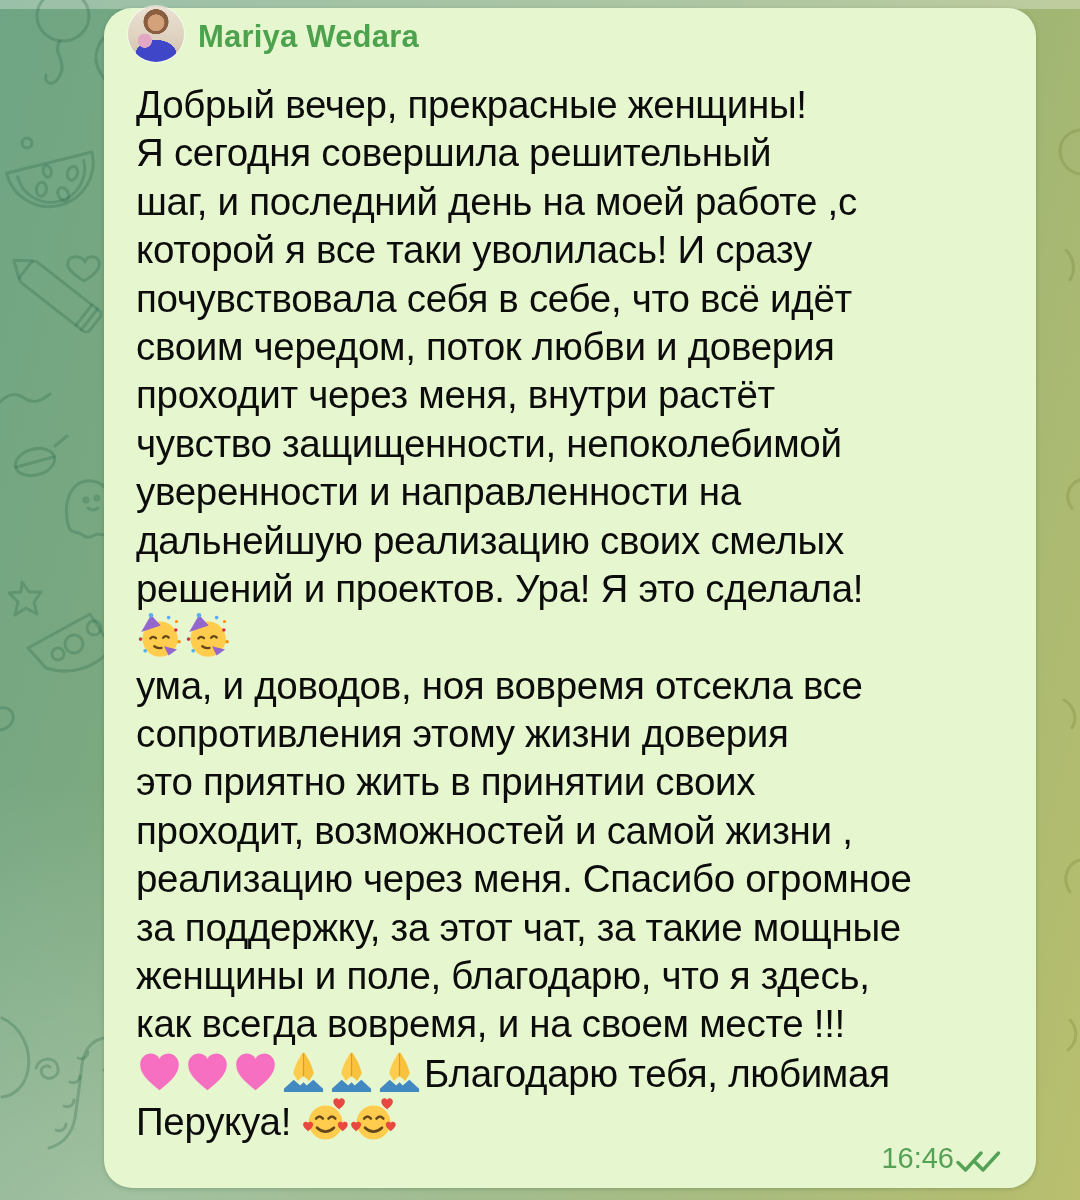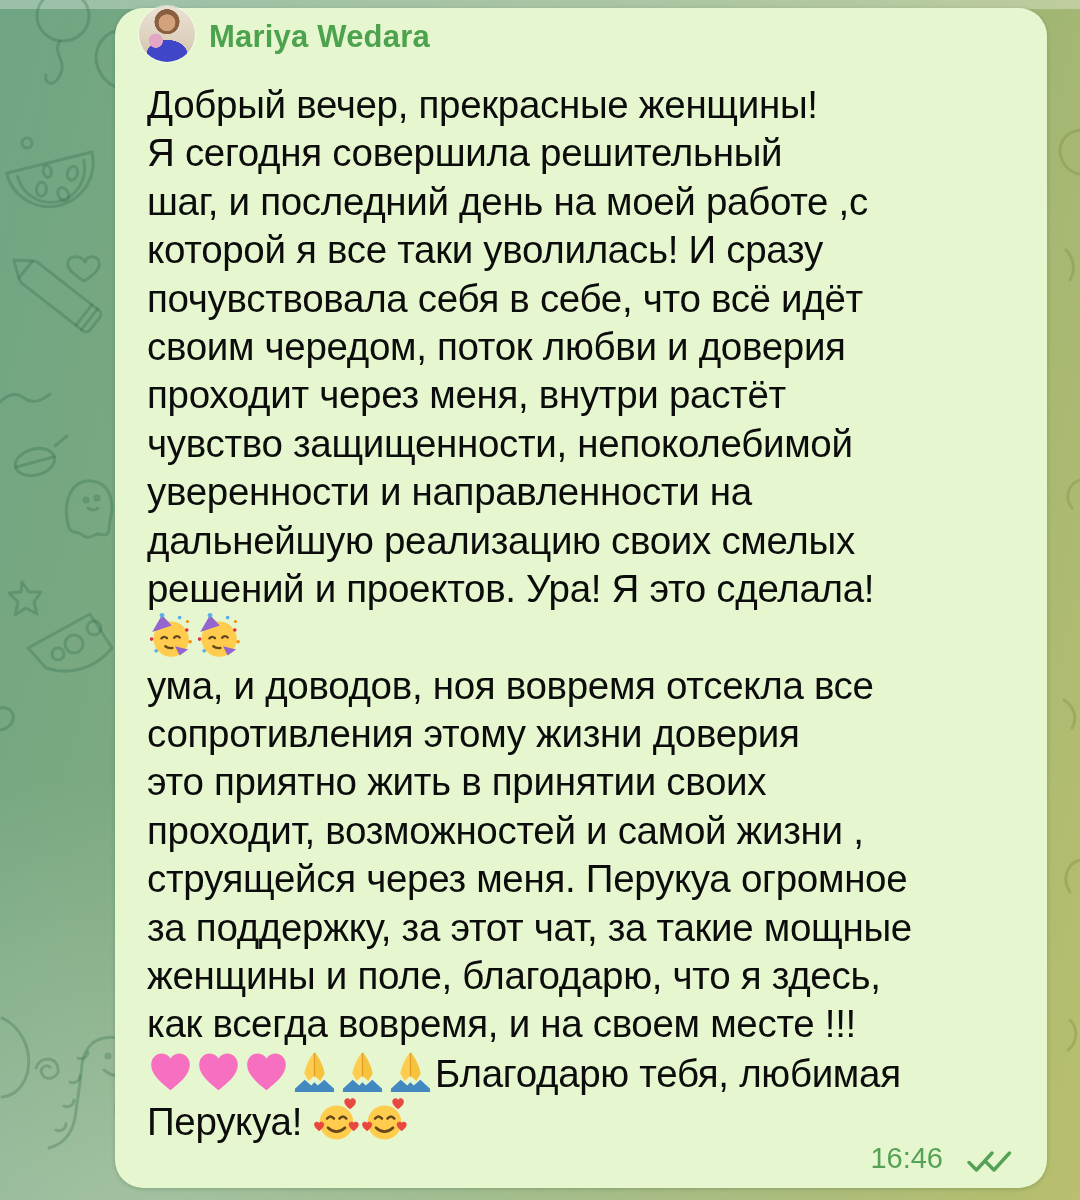--- a/index.html
+++ b/index.html
@@ -10,21 +10,21 @@
   }
   .bg{position:absolute;inset:0;
     background:linear-gradient(105deg,var(--bg-left) 0%,var(--bg-mid) 52%,var(--bg-right) 100%);}
   .bg-lighten{position:absolute;inset:0;
     background:radial-gradient(130% 60% at 12% 102%, rgba(255,255,255,.28), rgba(255,255,255,0) 62%);}
   .top-band{position:absolute;top:0;left:0;width:100%;height:9px;background:rgba(255,255,255,.30);}
   .doodles{position:absolute;top:0;left:0;pointer-events:none;}
   .doodles-right{position:absolute;top:0;left:1044px;pointer-events:none;}
 
   .bubble{
-    position:absolute;left:115px;top:8px;width:932px;height:1180px;
+    position:absolute;left:104px;top:8px;width:932px;height:1180px;
     background:var(--bubble);border-radius:28px;
     box-shadow:0 1px 4px rgba(40,80,45,.25);
   }
   .avatar{
     position:absolute;left:24px;top:-2px;width:56px;height:56px;border-radius:50%;
     background:
       radial-gradient(circle at 30% 62%, #e3a7c6 0 13%, rgba(0,0,0,0) 14%),
       radial-gradient(circle at 50% 30%, #d3a27b 0 17%, rgba(0,0,0,0) 18%),
       radial-gradient(circle at 50% 28%, #8a5f3f 0 25%, rgba(0,0,0,0) 26%),
       radial-gradient(ellipse 60% 42% at 50% 86%, #4046c8 0 60%, rgba(0,0,0,0) 61%),
@@ -37,21 +37,21 @@
   }
   .msg{position:absolute;left:32px;top:57px;width:884px;margin-top:16px;}
   .msg-line{
     height:48.4px;line-height:48.4px;font-size:38.5px;color:var(--text);
     letter-spacing:-.3px;white-space:nowrap;
   }
   .emoji{display:inline-block;width:47px;height:47px;vertical-align:-9px;margin:0 1px 0 0;}
   .emoji svg{width:100%;height:100%;display:block;}
   .meta{
     position:absolute;right:34px;bottom:13px;
-    display:flex;align-items:flex-end;gap:24px;
+    display:flex;align-items:flex-end;gap:2px;
   }
   .time{font-size:29px;color:var(--time-green);}
   .checks{width:46px;height:27px;}
   .checks svg{width:100%;height:100%;display:block;}
 </style>
 </head>
 <body>
 
 <div class="screen">
 
@@ -157,21 +157,21 @@
               <circle cx="7" cy="29" r="1.4" fill="#55ACEE"></circle>
               <circle cx="30.5" cy="13" r="1.4" fill="#DD2E44"></circle>
               <circle cx="33" cy="22" r="1.4" fill="#F4900C"></circle>
               <circle cx="25" cy="3.5" r="1.4" fill="#55ACEE"></circle>
               <circle cx="31" cy="6.5" r="1.2" fill="#F4900C"></circle>
             </svg></span></div>
         <div class="msg-line"><span>ума, и доводов, ноя вовремя отсекла все</span></div>
         <div class="msg-line"><span>сопротивления этому жизни доверия</span></div>
         <div class="msg-line"><span>это приятно жить в принятии своих</span></div>
         <div class="msg-line"><span>проходит, возможностей и самой жизни ,</span></div>
-        <div class="msg-line"><span>струящейся через меня. Перукуа огромное</span></div>
+        <div class="msg-line"><span>реализацию через меня. Спасибо огромное</span></div>
         <div class="msg-line"><span>за поддержку, за этот чат, за такие мощные</span></div>
         <div class="msg-line"><span>женщины и поле, благодарю, что я здесь,</span></div>
         <div class="msg-line"><span>как всегда вовремя, и на своем месте !!!</span></div>
         <div class="msg-line"><span class="emoji"><svg viewBox="0 0 36 36">
               <path style="fill:var(--heart-pink)" d="M18 31.5C10.5 25.8 3.2 19.3 3.2 12.1 3.2 6.9 7 3.4 11.4 3.4c2.9 0 5.4 1.6 6.6 4 1.2-2.4 3.7-4 6.6-4 4.4 0 8.2 3.5 8.2 8.7 0 7.2-7.3 13.7-14.8 19.4z"></path>
             </svg></span><span class="emoji"><svg viewBox="0 0 36 36">
               <path style="fill:var(--heart-pink)" d="M18 31.5C10.5 25.8 3.2 19.3 3.2 12.1 3.2 6.9 7 3.4 11.4 3.4c2.9 0 5.4 1.6 6.6 4 1.2-2.4 3.7-4 6.6-4 4.4 0 8.2 3.5 8.2 8.7 0 7.2-7.3 13.7-14.8 19.4z"></path>
             </svg></span><span class="emoji"><svg viewBox="0 0 36 36">
               <path style="fill:var(--heart-pink)" d="M18 31.5C10.5 25.8 3.2 19.3 3.2 12.1 3.2 6.9 7 3.4 11.4 3.4c2.9 0 5.4 1.6 6.6 4 1.2-2.4 3.7-4 6.6-4 4.4 0 8.2 3.5 8.2 8.7 0 7.2-7.3 13.7-14.8 19.4z"></path>
             </svg></span><span class="emoji"><svg viewBox="0 0 36 36">

